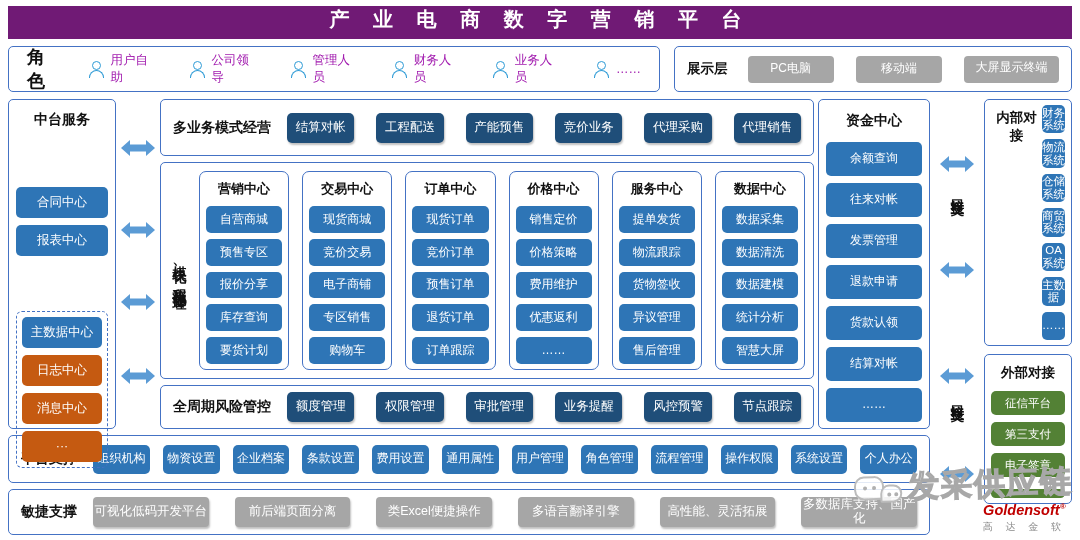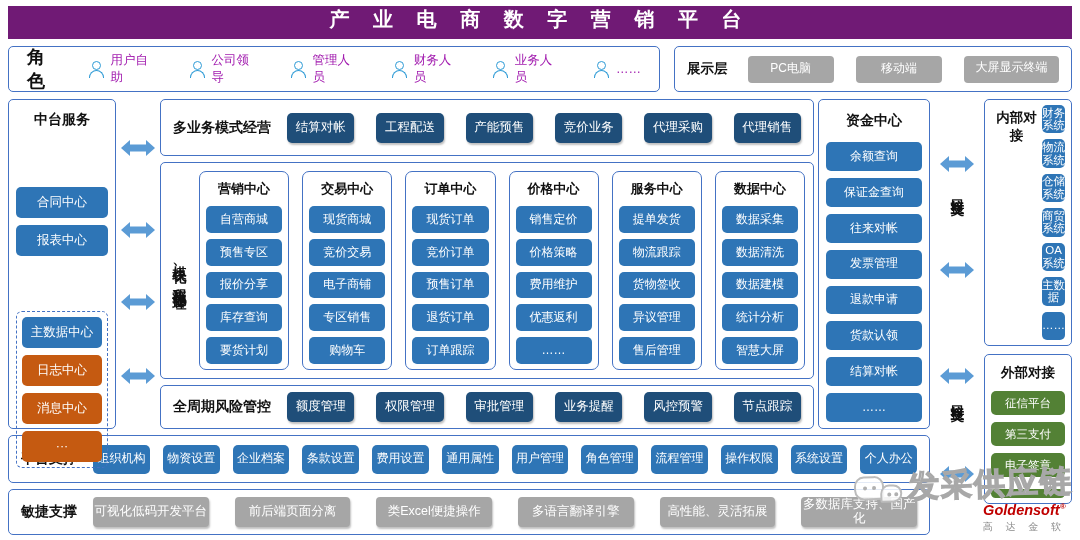--- a/index.html
+++ b/index.html
@@ -351,21 +351,20 @@
               </div>
           </div>
         </div>
 
         <div class="box funds-box">
           <div class="sec-title">资金中心</div>
           <div class="vlist">
 
               <div class="btn blue">余额查询</div>
 
-              <div class="btn blue">保证金查询</div>
 
               <div class="btn blue">往来对帐</div>
 
               <div class="btn blue">发票管理</div>
 
               <div class="btn blue">退款申请</div>
 
               <div class="btn blue">货款认领</div>
 
               <div class="btn blue">结算对帐</div>

